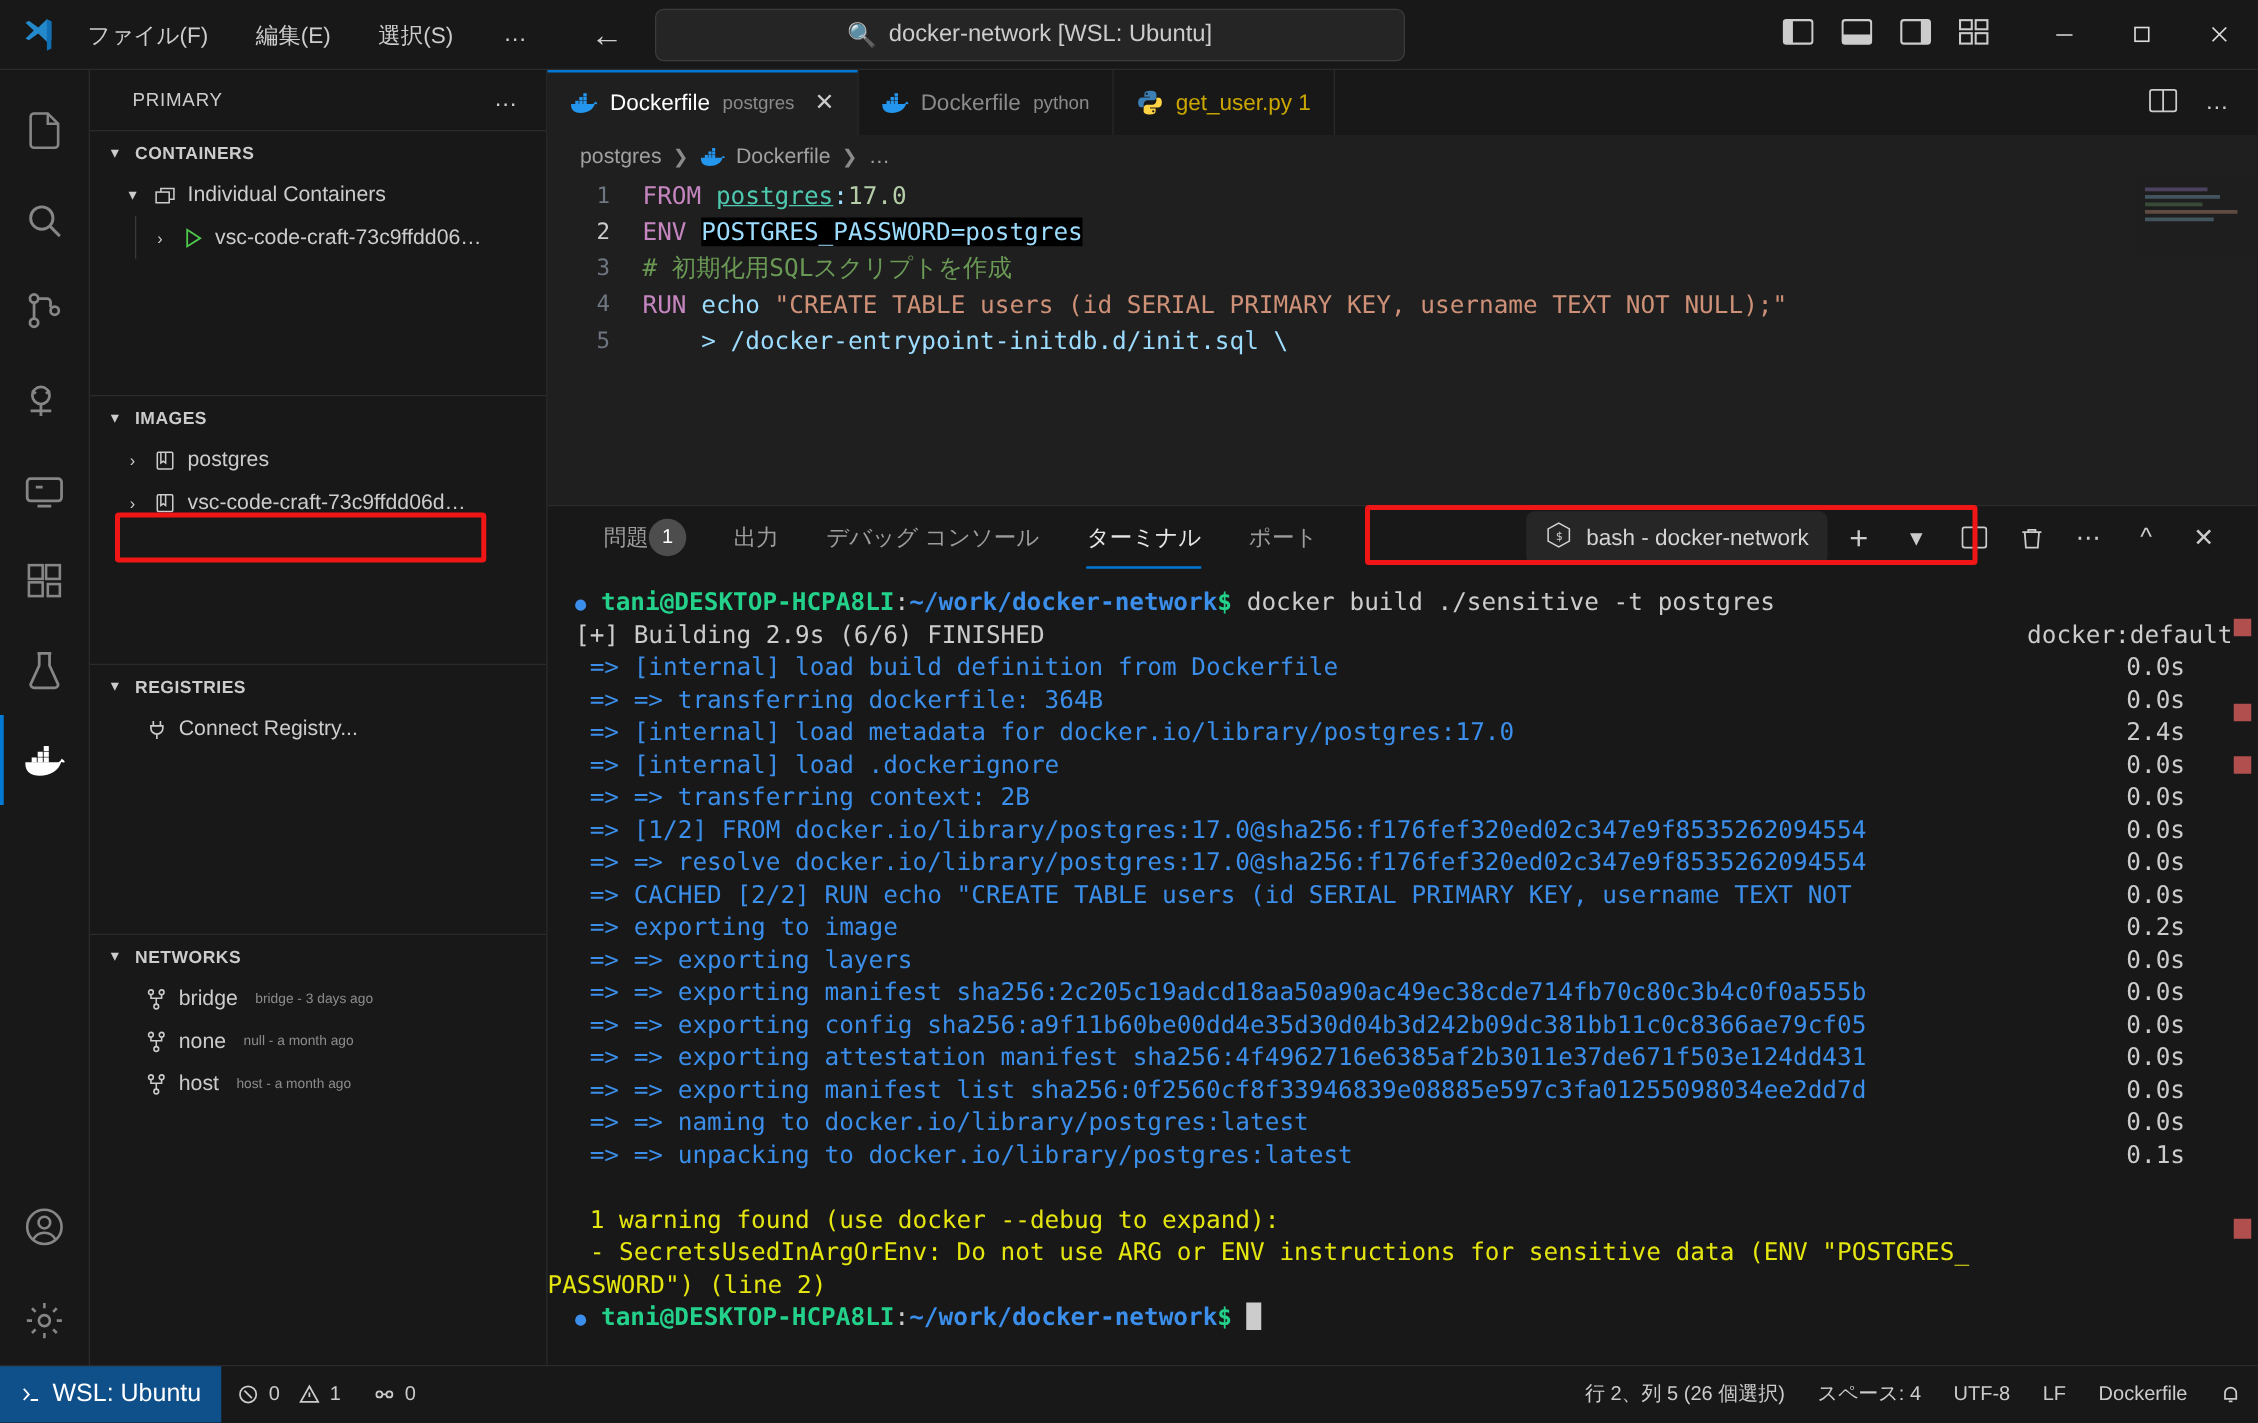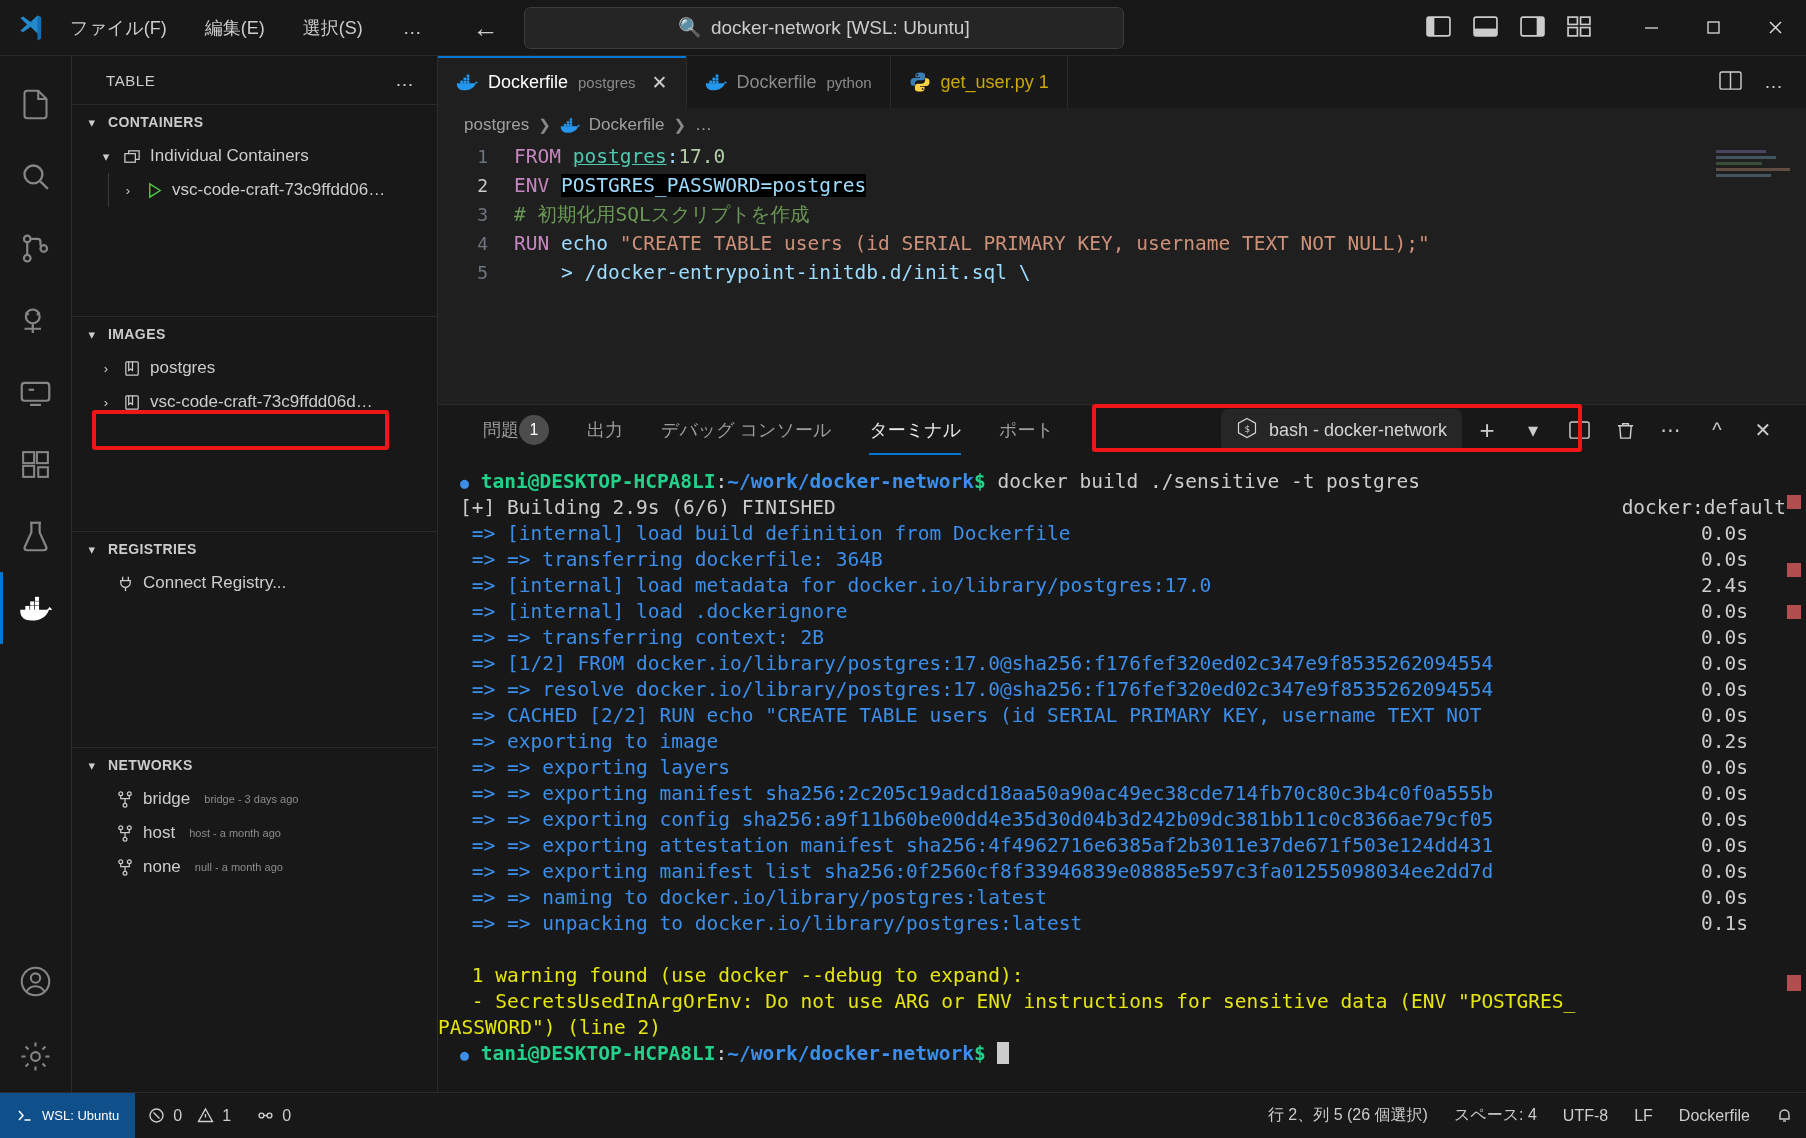--- a/index.html
+++ b/index.html
@@ -182,21 +182,21 @@
   .term-scroll .seg { position:absolute; right:0; width:14px; background:#b14e4e; }
   .cursor-blk { display:inline-block; width:12px; height:22px; background:#cccccc; vertical-align:-4px; }
 
   
   .statusbar {
     height:46px; flex:0 0 46px; background:#181818; display:flex; align-items:center;
     font-size:16px; color:#cccccc; border-top:1px solid #2b2b2b;
   }
   .remote {
     height:46px; display:flex; align-items:center; gap:9px; padding:0 16px;
-    background:#0f4f8a; color:#ffffff; font-size:13px;
+    background:#0f4f8a; color:#ffffff; font-size:20px;
   }
   .sitem { display:flex; align-items:center; gap:8px; padding:0 13px; height:46px; white-space:nowrap; }
   .sright { margin-left:auto; display:flex; align-items:center; }
   .sb-ico { display:inline-flex; align-items:center; }
   .sb-ico svg { width:17px; height:17px; }
 </style>
 </head>
 <body>
 
 <div class="app">
@@ -343,21 +343,21 @@
       <div class="act">
         <svg viewBox="0 0 24 24" fill="none" stroke="currentColor" stroke-width="1.5">
             <circle cx="12" cy="12" r="3.2"></circle>
             <path d="M12 1.8v3M12 19.2v3M1.8 12h3M19.2 12h3M4.8 4.8l2.1 2.1M17.1 17.1l2.1 2.1M19.2 4.8l-2.1 2.1M6.9 17.1l-2.1 2.1"></path>
           </svg>
       </div>
     </div>
 
     <div class="sidebar" style="position:relative;">
       <div class="sb-title">
-        <span>TABLE</span>
+        <span>PRIMARY</span>
         <span class="dots">…</span>
       </div>
 
       <div class="sb-section" style="height:212px;">
         <div class="sb-header">
           <span class="chev">▾</span>
           <span>CONTAINERS</span>
         </div>
         <div class="tree-row lvl1">
           <span class="chev">▾</span>
@@ -443,34 +443,34 @@
         </div>
         <div class="tree-row lvl1" style="padding-left:42px;">
           <span class="ic">
             <svg viewBox="0 0 20 20" fill="none" stroke="#cccccc" stroke-width="1.3">
                 <circle cx="5" cy="4" r="2"></circle>
                 <circle cx="14" cy="4" r="2"></circle>
                 <circle cx="9.5" cy="16" r="2"></circle>
                 <path d="M5 6v3h9V6M9.5 9v5"></path>
               </svg>
           </span>
-          <span>host</span>
-          <span class="sub">host - a month ago</span>
+          <span>none</span>
+          <span class="sub">null - a month ago</span>
         </div>
         <div class="tree-row lvl1" style="padding-left:42px;">
           <span class="ic">
             <svg viewBox="0 0 20 20" fill="none" stroke="#cccccc" stroke-width="1.3">
                 <circle cx="5" cy="4" r="2"></circle>
                 <circle cx="14" cy="4" r="2"></circle>
                 <circle cx="9.5" cy="16" r="2"></circle>
                 <path d="M5 6v3h9V6M9.5 9v5"></path>
               </svg>
           </span>
-          <span>none</span>
-          <span class="sub">null - a month ago</span>
+          <span>host</span>
+          <span class="sub">host - a month ago</span>
         </div>
       </div>
 
       <div class="highlight-box" style="left:20px; top:354px; width:297px; height:40px;"></div>
     </div>
 
     <div class="editor-area">
 
       <div class="tabbar">
         <div class="tab active">

